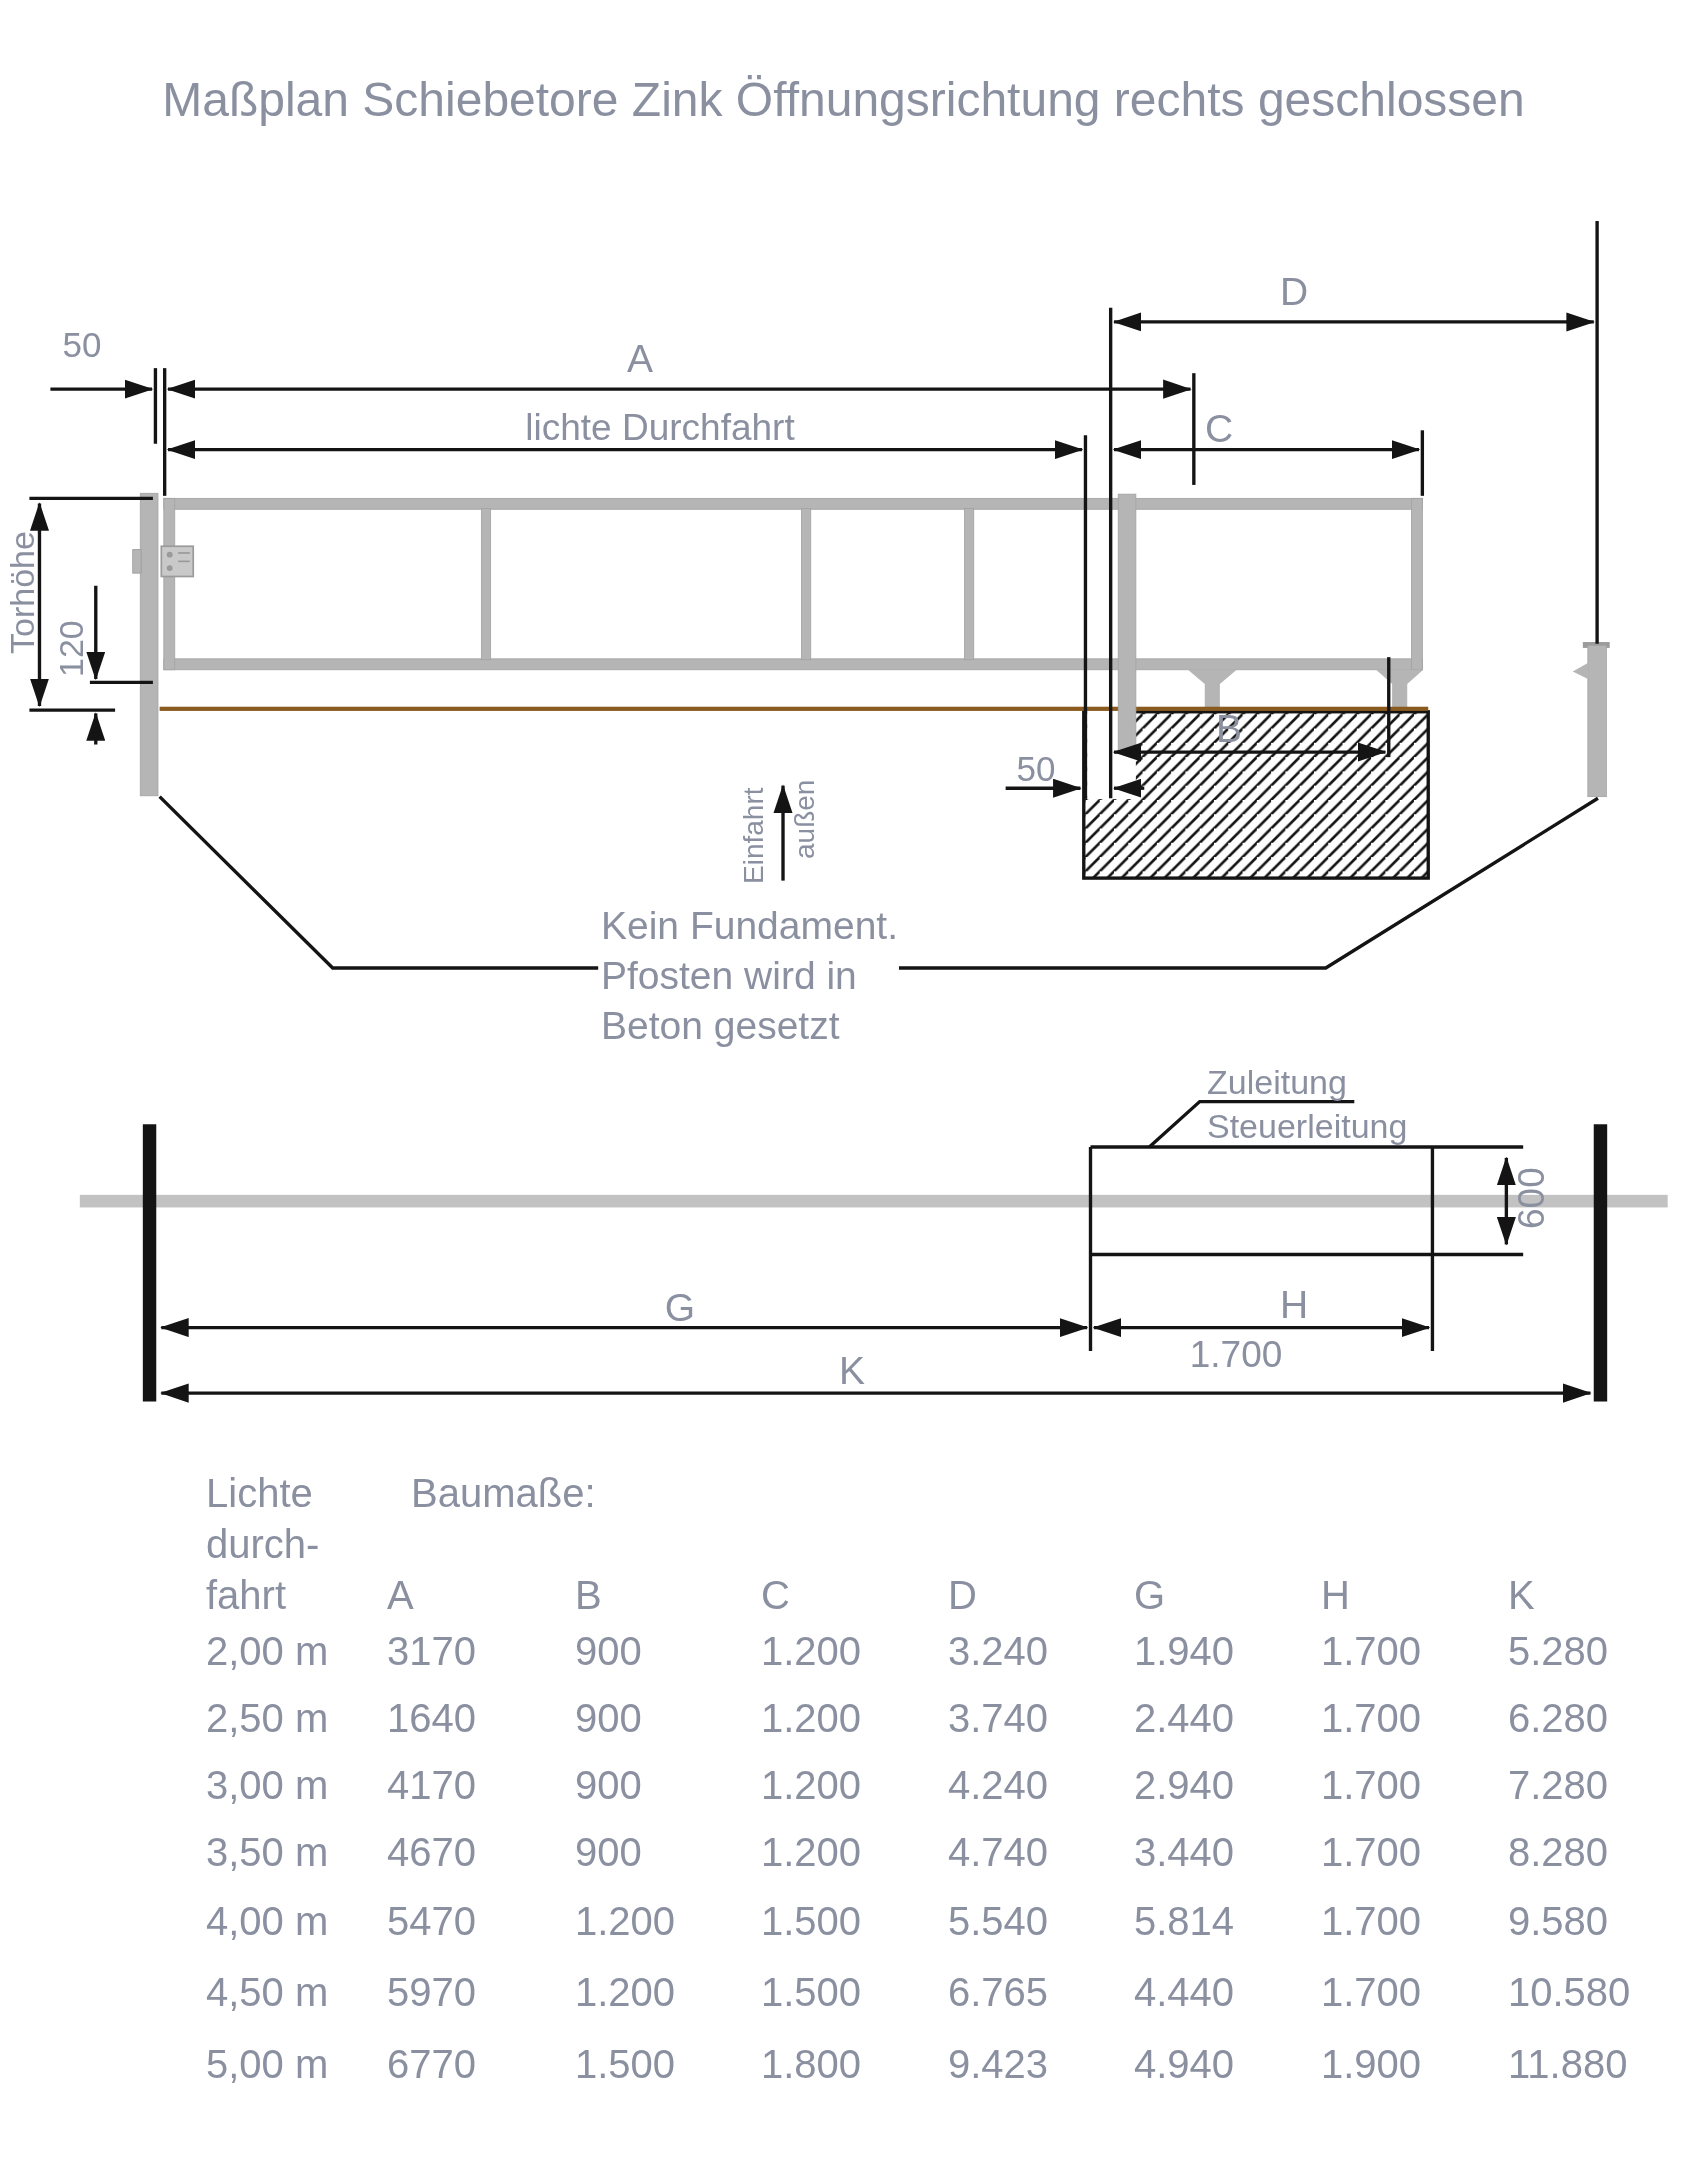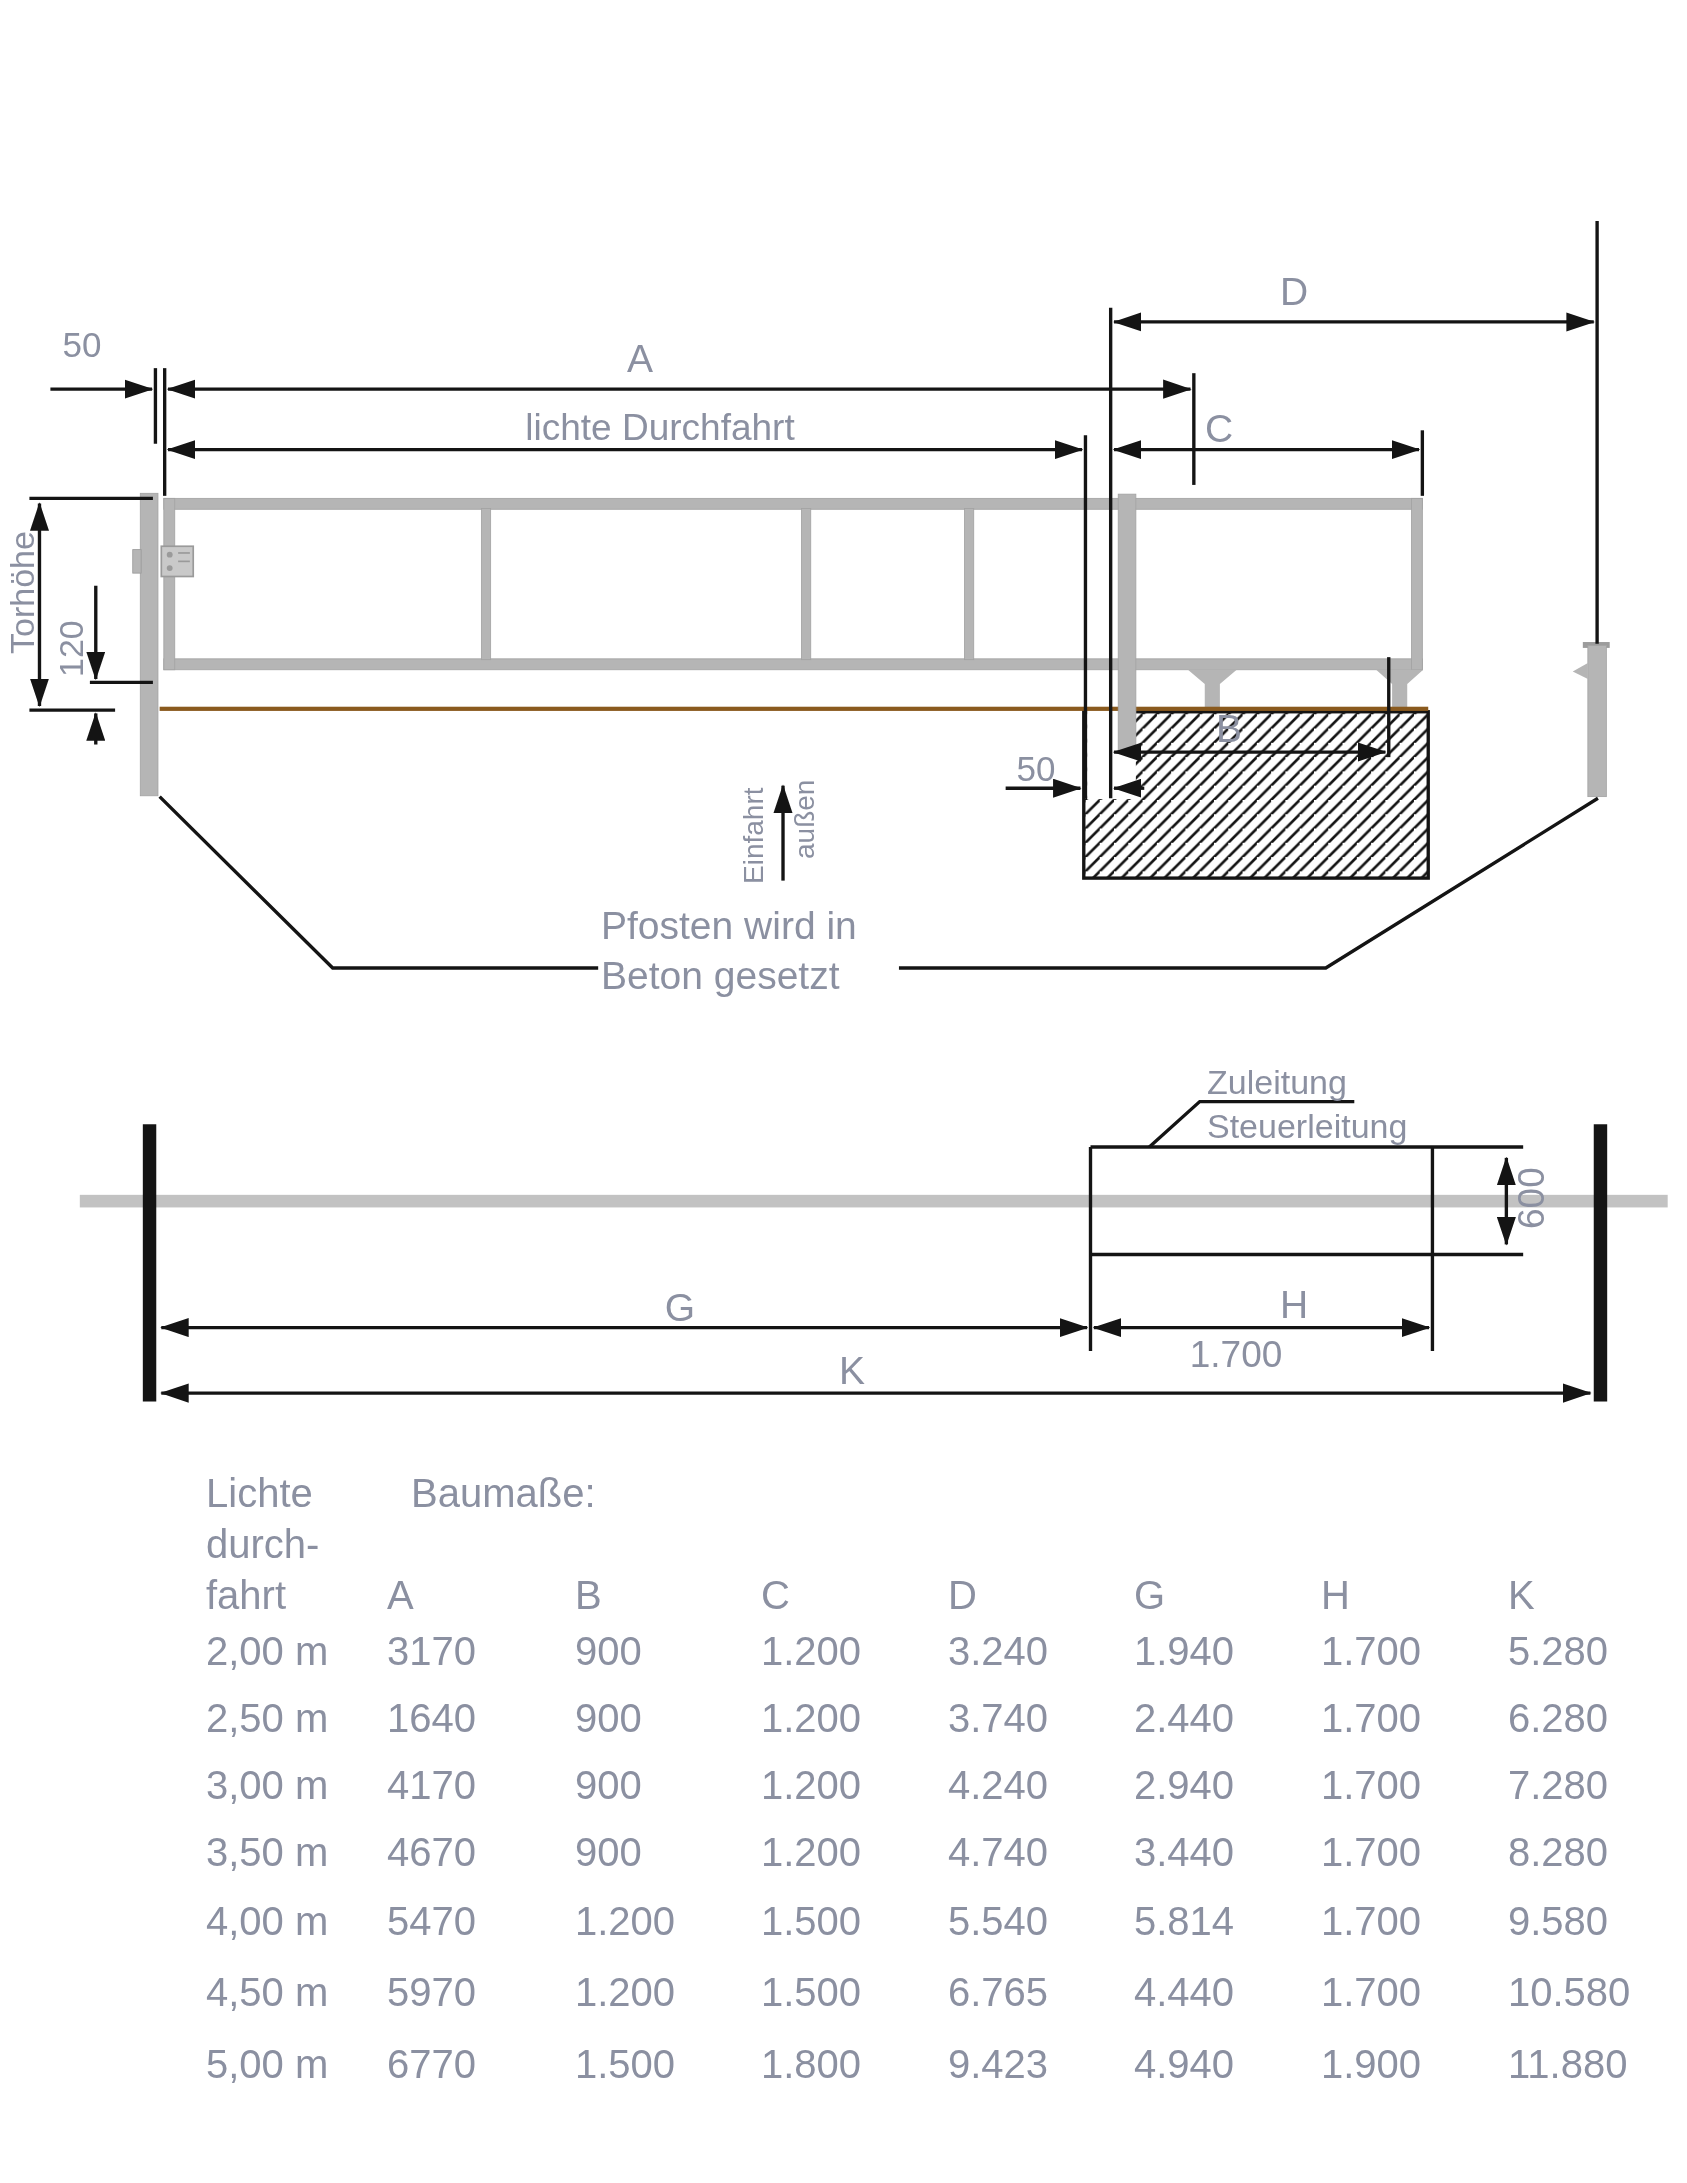--- a/index.html
+++ b/index.html
@@ -122,35 +122,37 @@
     </g>
 
     <g stroke="#141414" stroke-width="4" fill="none">
       <line x1="1793" y1="1378" x2="1793" y2="1481" marker-start="url(#arr)" marker-end="url(#arr)"></line>
       <line x1="192" y1="1580" x2="1294" y2="1580" marker-start="url(#arr)" marker-end="url(#arr)"></line>
       <line x1="1302" y1="1580" x2="1701" y2="1580" marker-start="url(#arr)" marker-end="url(#arr)"></line>
       <line x1="192" y1="1658" x2="1893" y2="1658" marker-start="url(#arr)" marker-end="url(#arr)"></line>
     </g>
   </svg>
 
+  <div class="lbl f57" style="left:0;right:0;top:74px;text-align:center;">Maßplan Schiebetore Zink Öffnungsrichtung rechts geschlossen</div>
 
   <div class="lbl f42 ctr" style="left:82px;top:326px;">50</div>
   <div class="lbl f46 ctr" style="left:640px;top:338px;">A</div>
   <div class="lbl f44 ctr" style="left:660px;top:408px;">lichte Durchfahrt</div>
   <div class="lbl f46 ctr" style="left:1219px;top:408px;">C</div>
   <div class="lbl f46 ctr" style="left:1294px;top:271px;">D</div>
   <div class="lbl f46 ctr" style="left:1229px;top:708px;">B</div>
   <div class="lbl f42 ctr" style="left:1036px;top:750px;">50</div>
 
   <div class="vtext f40" style="left:5px;top:654px;">Torhöhe</div>
   <div class="vtext f40" style="left:54px;top:677px;">120</div>
   <div class="vtext f33" style="left:740px;top:884px;">Einfahrt</div>
   <div class="vtext f33" style="left:791px;top:859px;">außen</div>
 
   <div class="lbl note" style="left:601px;top:901px;">
+    <div>Kein Fundament.</div>
     <div>Pfosten wird in</div>
     <div>Beton gesetzt</div>
   </div>
 
   <div class="lbl f40" style="left:1207px;top:1064px;">Zuleitung</div>
   <div class="lbl f40" style="left:1207px;top:1108px;">Steuerleitung</div>
   <div class="vtext f44" style="left:1513px;top:1229px;">600</div>
   <div class="lbl f46 ctr" style="left:680px;top:1287px;">G</div>
   <div class="lbl f46 ctr" style="left:1294px;top:1284px;">H</div>
   <div class="lbl f46 ctr" style="left:852px;top:1350px;">K</div>

